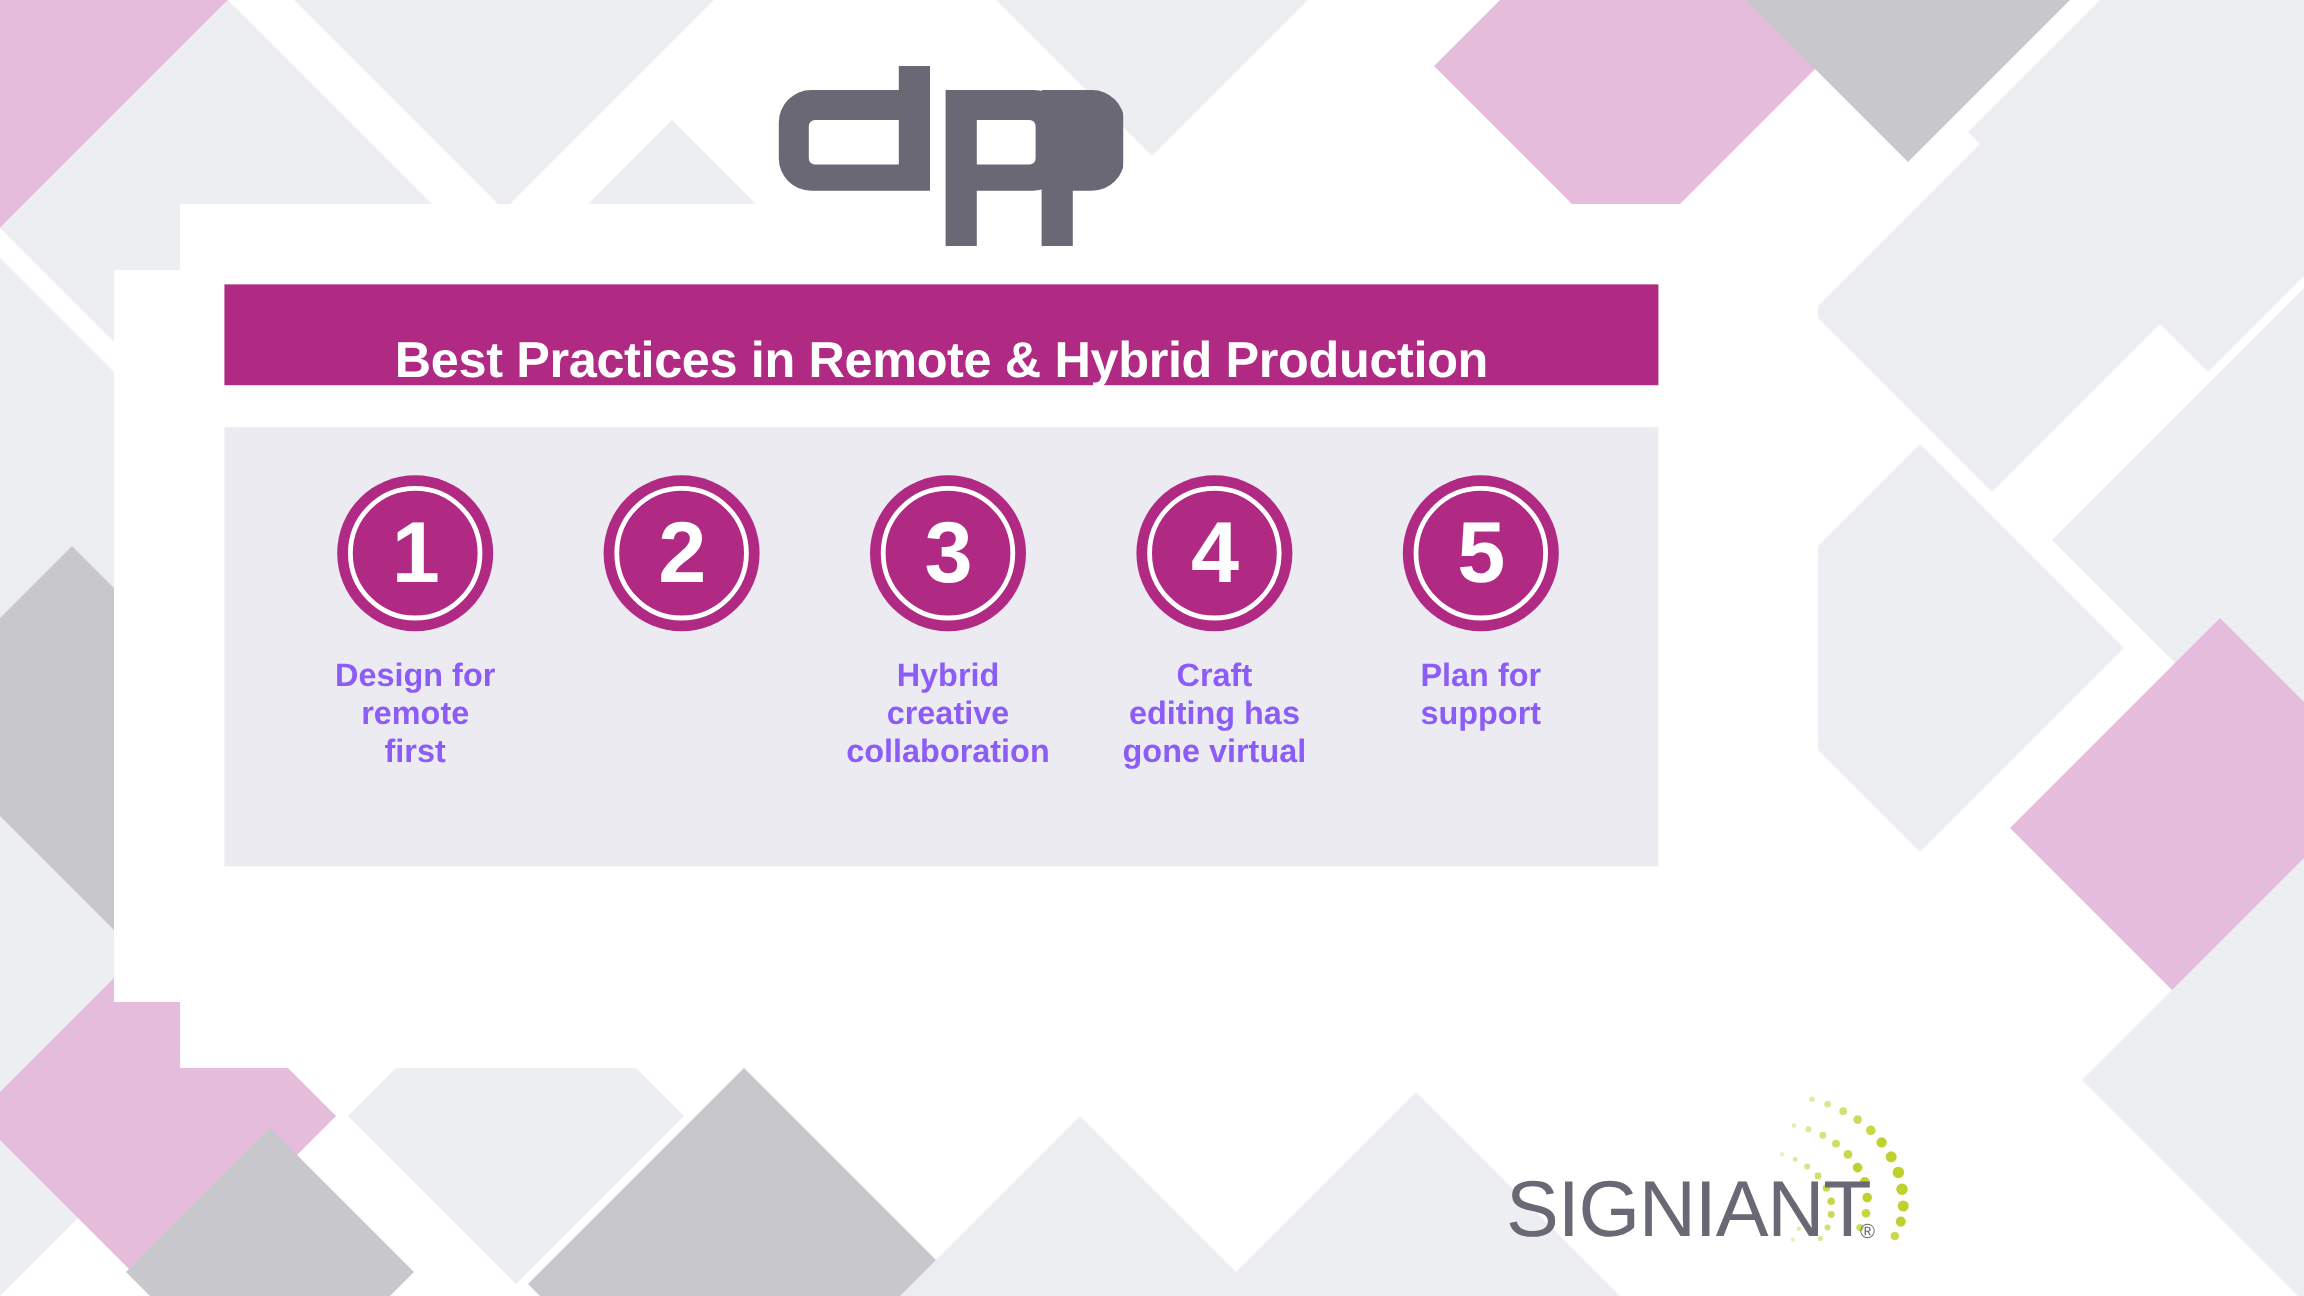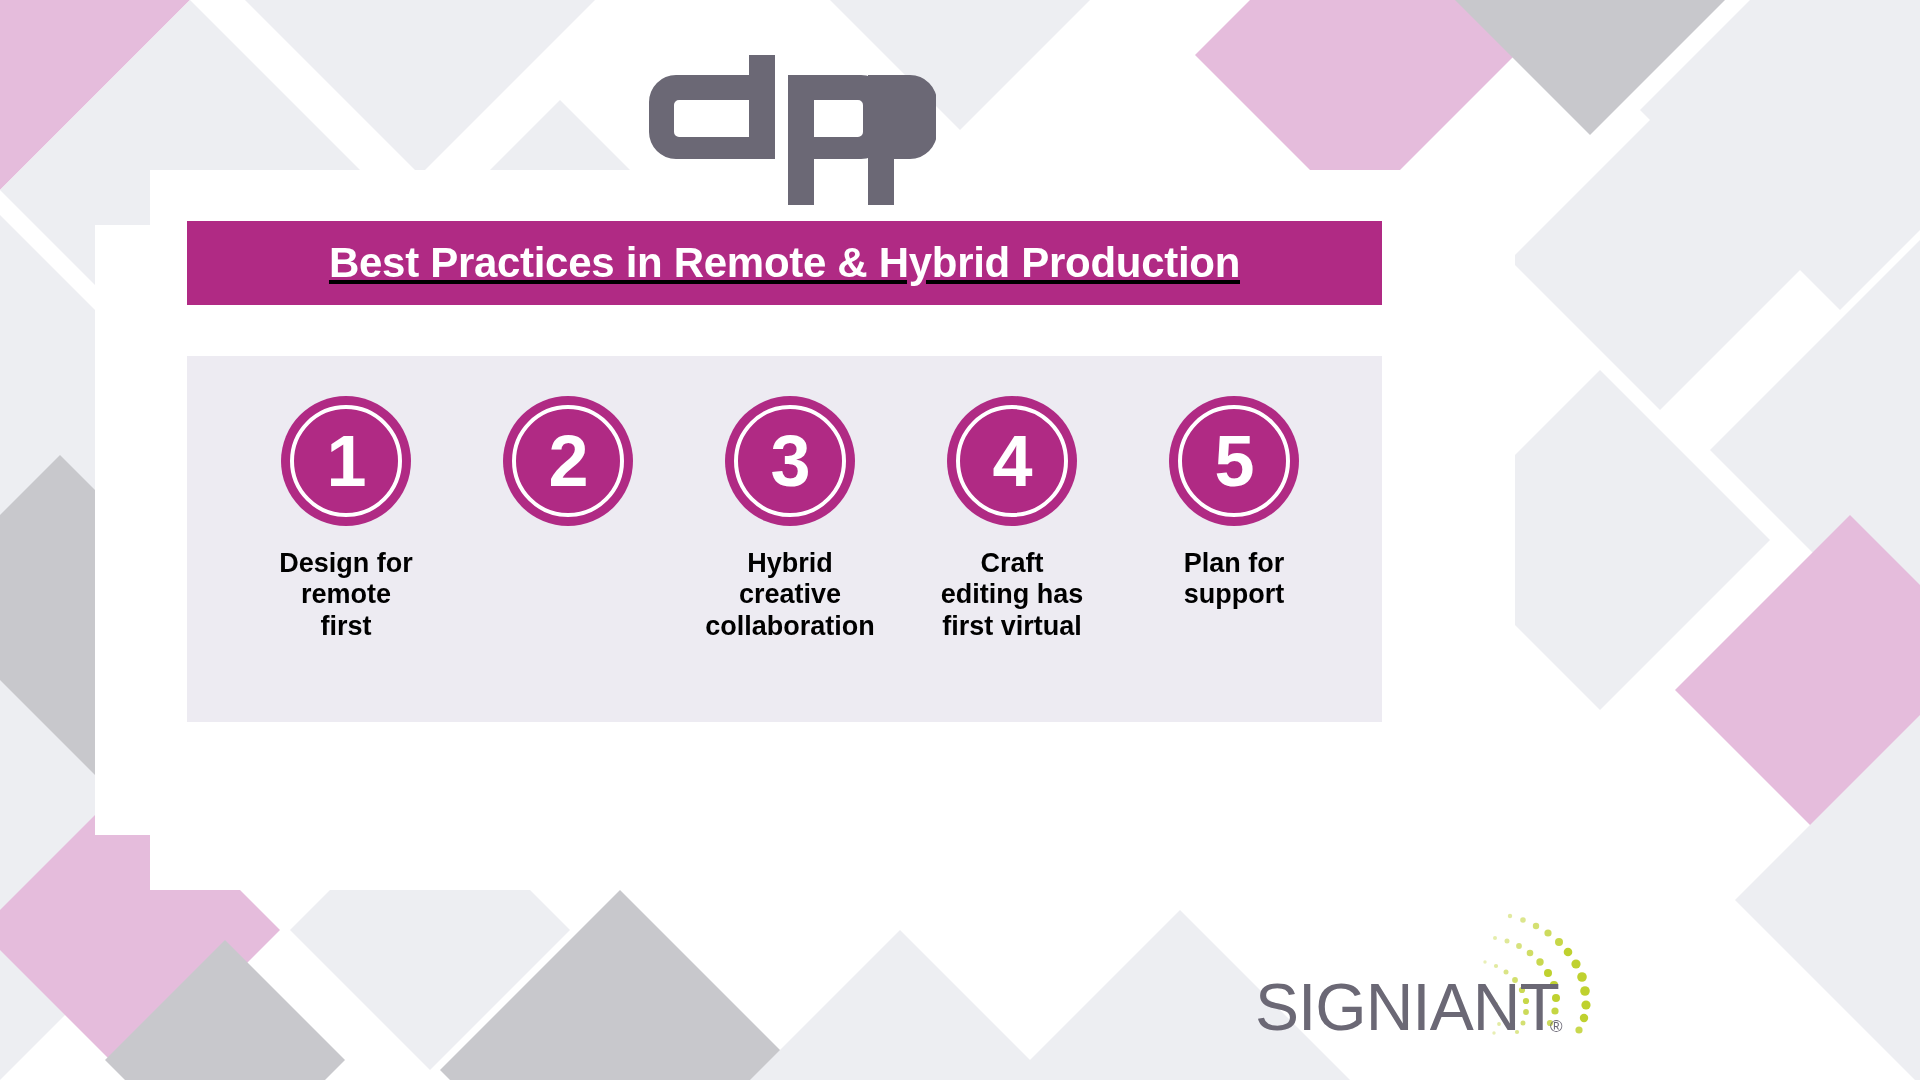--- a/index.html
+++ b/index.html
@@ -39,30 +39,29 @@
     left: 636px;
     top: 55px;
     width: 300px;
     height: 150px;
   }
 
   
   #title-banner {
     position: absolute;
     left: 187px;
-    top: 221px;
+    top: 237px;
     width: 1195px;
     height: 84px;
     background: #b02a84;
     display: flex;
-    align-items: center;
+    align-items: flex-end;
     justify-content: center;
     box-sizing: border-box;
     padding: 0 18px;
-    text-decoration: underline;
   }
   #title-text {
     color: #ffffff;
     font-size: 42px;
     font-weight: bold;
     letter-spacing: -0.3px;
     white-space: nowrap;
     line-height: 1;
   }
 
@@ -116,21 +115,21 @@
     position: relative;
     z-index: 1;
     color: #ffffff;
     font-size: 72px;
     font-weight: bold;
     line-height: 1;
     letter-spacing: -1px;
   }
   .step-label {
     margin-top: 22px;
-    color: #000000;
+    color: #8b5cf6;
     font-size: 27px;
     font-weight: bold;
     line-height: 1.16;
     text-align: center;
     white-space: pre-line;
   }
 
   
   #signiant-logo {
     position: absolute;
@@ -221,21 +220,21 @@
 creative
 collaboration</div>
       </div>
 
       <div class="step">
         <div class="badge">
           <span class="badge-num">4</span>
         </div>
         <div class="step-label">Craft
 editing has
-first virtual</div>
+gone virtual</div>
       </div>
 
       <div class="step">
         <div class="badge">
           <span class="badge-num">5</span>
         </div>
         <div class="step-label">Plan for
 support</div>
       </div>
 

